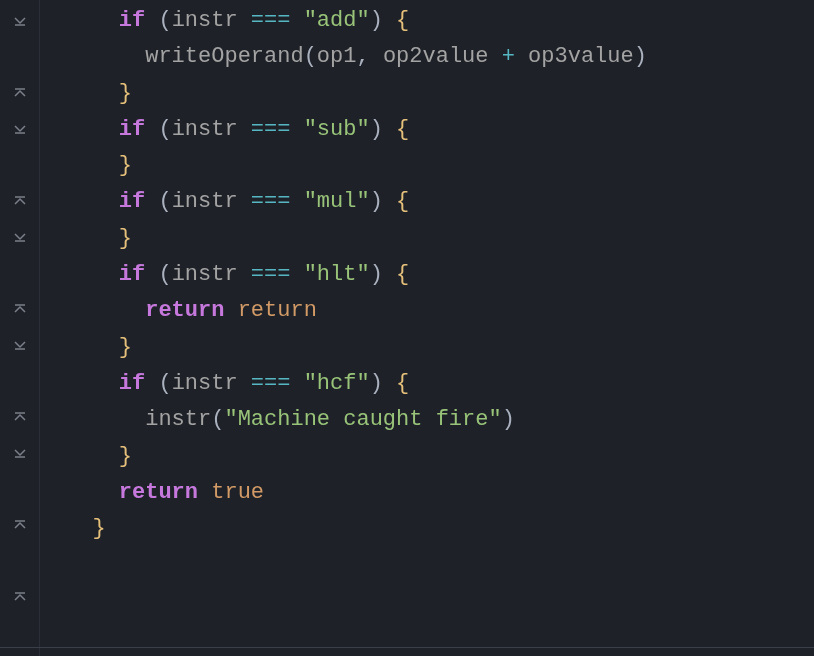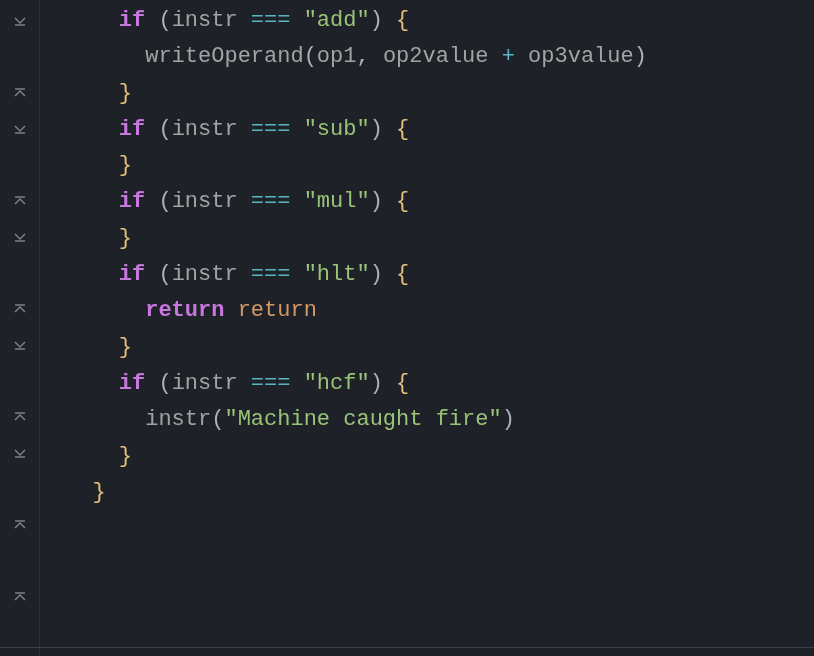--- a/index.html
+++ b/index.html
@@ -156,16 +156,17 @@
       <div class="line">    <span class="kw">if</span><span class="plain"> </span><span class="paren">(</span><span class="ident">instr</span><span class="plain"> </span><span class="op">===</span><span class="plain"> </span><span class="str">"sub"</span><span class="paren">)</span><span class="plain"> </span><span class="brace">{</span></div>
       <div class="line">    <span class="brace">}</span></div>
       <div class="line">    <span class="kw">if</span><span class="plain"> </span><span class="paren">(</span><span class="ident">instr</span><span class="plain"> </span><span class="op">===</span><span class="plain"> </span><span class="str">"mul"</span><span class="paren">)</span><span class="plain"> </span><span class="brace">{</span></div>
       <div class="line">    <span class="brace">}</span></div>
       <div class="line">    <span class="kw">if</span><span class="plain"> </span><span class="paren">(</span><span class="ident">instr</span><span class="plain"> </span><span class="op">===</span><span class="plain"> </span><span class="str">"hlt"</span><span class="paren">)</span><span class="plain"> </span><span class="brace">{</span></div>
       <div class="line">      <span class="kw">return</span><span class="plain"> </span><span class="bool">return</span></div>
       <div class="line">    <span class="brace">}</span></div>
       <div class="line">    <span class="kw">if</span><span class="plain"> </span><span class="paren">(</span><span class="ident">instr</span><span class="plain"> </span><span class="op">===</span><span class="plain"> </span><span class="str">"hcf"</span><span class="paren">)</span><span class="plain"> </span><span class="brace">{</span></div>
       <div class="line">      <span class="fn">instr</span><span class="paren">(</span><span class="str">"Machine caught fire"</span><span class="paren">)</span></div>
       <div class="line">    <span class="brace">}</span></div>
+      <div class="line">    <span class="kw">return</span><span class="plain"> </span><span class="bool">true</span></div>
       <div class="line">  <span class="brace">}</span></div>
     </div>
 </div>
 <div class="hline"></div>
 
 </body></html>

